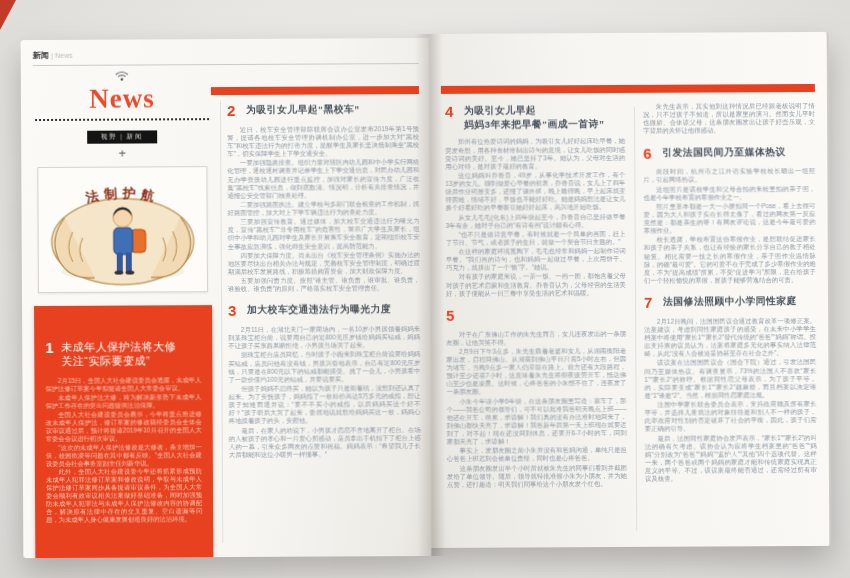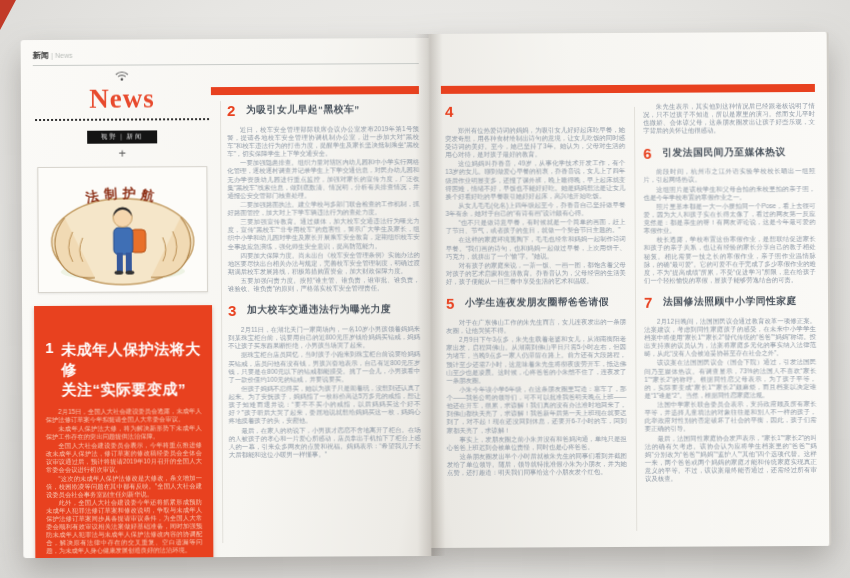--- a/index.html
+++ b/index.html
@@ -35,21 +35,21 @@
   .badge{display:inline-block;background:#141414;color:#d8d8d8;font-size:6.5px;
        letter-spacing:2px;padding:2px 14px;}
   .plus{font-size:13px;color:#5a5a5a;line-height:1.2;margin-top:2px;}
   .illo{width:168px;height:124px;margin:5px auto 13px auto;background:#fdfcf9;
        border:1px solid #d7d4cd;box-shadow:0 1px 2px rgba(0,0,0,.08);}
   
   .redbox{width:178px;height:268px;background:#e8411f;box-sizing:border-box;
        padding:24px 11px 10px 11px;text-align:left;box-shadow:0 2px 4px rgba(120,40,20,.25);}
   .redbox .art-head{display:flex;margin-bottom:8px;}
   .redbox .art-num{color:#ffffff;font-weight:bold;font-size:15px;width:16px;flex:0 0 16px;line-height:1;}
-  .redbox .art-title{color:#ffffff;font-weight:bold;font-size:15px;line-height:1.35;}
+  .redbox .art-title{color:#ffffff;font-weight:normal;font-size:11px;line-height:1.35;}
   .redbox p{color:#f7c9b4;font-size:6.3px;line-height:1.26;text-align:justify;
        text-indent:2em;margin:0 0 1px 0;}
   
   .red-bar{position:absolute;background:#e8411f;height:8px;}
   .bar-lp{left:190px;top:48px;width:208px;}
   .bar-rp{left:12px;top:52px;width:374px;}
   .col{position:absolute;overflow:hidden;}
   .lp-col2{left:206px;top:64px;width:192px;height:446px;}
   .rp-col1{left:16px;top:70px;width:180px;height:432px;}
   .rp-col2{left:214px;top:70px;width:172px;height:432px;}
@@ -168,34 +168,33 @@
 
     <div class="page page-right">
       <div class="red-bar bar-rp"></div>
       <div class="vdiv vdiv-rp"></div>
 
       <div class="col rp-col1">
 
         <div class="art-head first-head">
           <span class="art-num">4</span>
           <div class="art-title">
+            <div>为吸引女儿早起</div>
+            <div>妈妈3年来把早餐“画成一首诗”</div>
           </div>
         </div>
         <p>郑州有位热爱诗词的妈妈，为吸引女儿好好起床吃早餐，她突发奇想，用各种食材绘制出诗句的意境，让女儿吃饭的同时感受诗词的美好。至今，她已坚持了3年。她认为，父母对生活的用心对待，是对孩子最好的教育。</p>
         <p>这位妈妈叫乔香音，49岁，从事化学技术开发工作，有个13岁的女儿。聊到做爱心早餐的初衷，乔香音说，女儿上了四年级后作业明显变多，还报了课外班，晚上睡得晚，早上起床就变得困难，情绪不好，早饭也不能好好吃。她是妈妈想法是让女儿换个好看好吃的早餐吸引她好好起床，高兴地开始吃饭。</p>
         <p>从女儿毛毛(化名)上四年级起至今，乔香音自己坚持做早餐3年有余，她对于自己的“有诗有画”设计颇有心得。</p>
         <p>“也不只是做诗意早餐，有时候就是一个简单的画面，赶上了节日、节气，或者孩子的生日，就做一个契合节日主题的。”</p>
         <p>在这样的家庭环境熏陶下，毛毛也经常和妈妈一起制作诗词早餐。“我们画的诗句，也和妈妈一起做过早餐，上次用饼干、巧克力，就拼出了一个‘愉’字。”她说。</p>
         <p>对有孩子的家庭来说，一茶一饭、一画一图，都饱含着父母对孩子的艺术启蒙和生活教育。乔香音认为，父母经营的生活美好，孩子便能从一日三餐中享受生活的艺术和温暖。</p>
 
         <div class="art-head">
           <span class="art-num">5</span>
-          <div class="art-title">
-              <div>小学生连夜发朋友圈帮爸爸请假</div>
-            </div>
         </div>
         <p>对于在广东佛山工作的朱先生而言，女儿连夜发出的一条朋友圈，让他哭笑不得。</p>
         <p>2月9日下午3点多，朱先生载着老婆和女儿，从湖南衡阳老家出发，启程回佛山。从湖南到佛山平日只需5小时左右，但因为堵车，当晚9点多一家人仍滞留在路上。前方还有大段路程，预计至少还需7小时，这意味着朱先生将彻夜疲劳开车，抵达佛山至少也是凌晨。这时候，心疼爸爸的小朱憋不住了，连夜发了一条朋友圈。</p>
         <p>小朱今年读小学6年级，在这条朋友圈里写道：塞车了，那个——我爸公司的领导们，可不可以批准我爸明天晚点上班——他还在开车，很累，求谅解！我们真的没有办法准时地回来了，到佛山都快天亮了，求谅解！我爸新年后第一天上班现在就要迟到了，对不起！现在还没回到休息，还要开6-7小时的车，回到家都天亮了，求谅解！</p>
         <p>事实上，发朋友圈之前小朱并没有和爸妈沟通，单纯只是担心爸爸上班迟到会被单位责怪，同时也是心疼爸爸。</p>
         <p>这条朋友圈发出半个小时后就被朱先生的同事们看到并截图发给了单位领导。随后，领导就特批准假小朱为小朋友，并为她点赞，还打趣道：明天我们同事给这个小朋友发个红包。</p>
       </div>
 
       <div class="col rp-col2">
         <p>朱先生表示，其实他到这种情况后已经跟老板说明了情况，只不过孩子不知道，所以是家里的演习。然而女儿平时也撒娇、会体谅父母，这条朋友圈发出让孩子好些乐观，文字背后的关怀让他很感动。</p>

